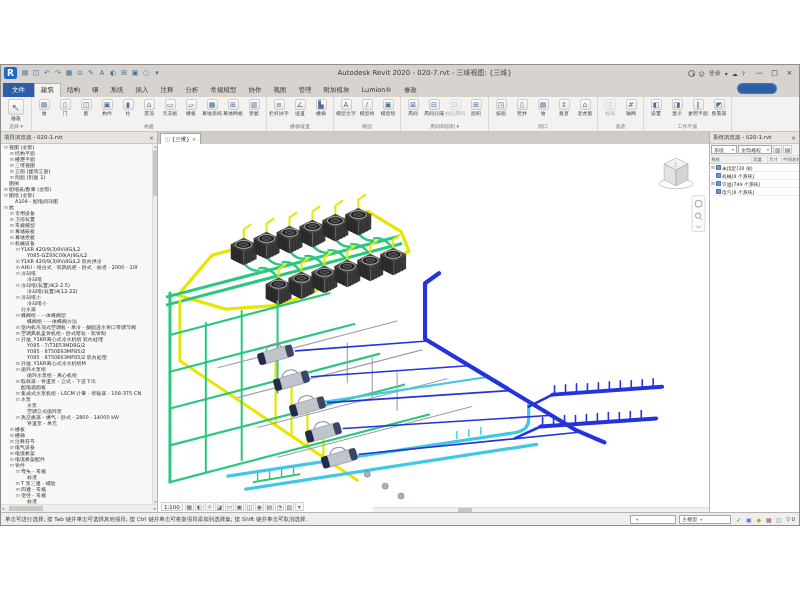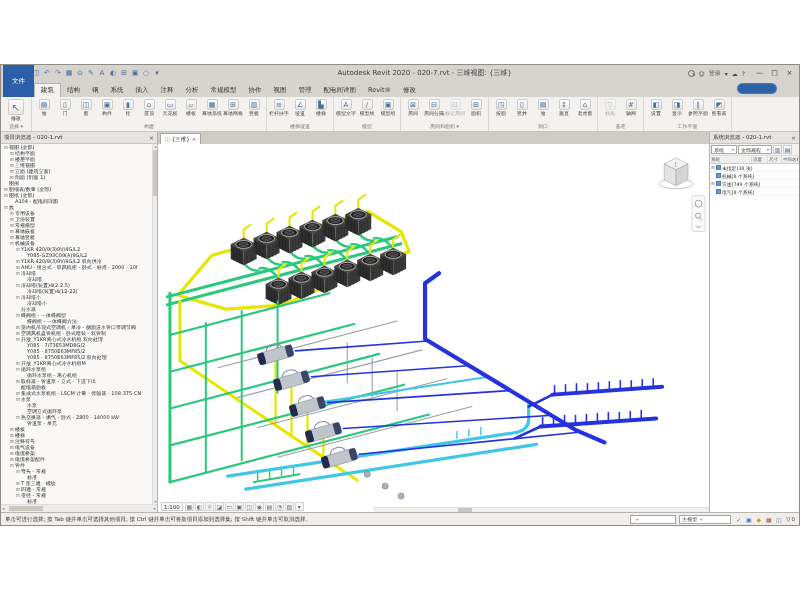--- a/index.html
+++ b/index.html
@@ -15,21 +15,21 @@
   .qat .qi{width:10px;height:11px;font-size:7px;color:#4a6f9c;display:flex;align-items:center;justify-content:center;cursor:default;}
   .tb-title{flex:1;text-align:center;font-size:7px;color:#3c3c3c;white-space:nowrap;overflow:hidden;}
   .infocenter{display:flex;align-items:center;gap:4px;font-size:6px;color:#444;}
   .ic-lens{width:7px;height:7px;position:relative;}
   .ic-lens::before{content:"";position:absolute;left:0;top:0;width:5px;height:5px;border:1px solid #666;border-radius:50%;}
   .ic-lens::after{content:"";position:absolute;left:4px;top:4px;width:3px;height:1px;background:#666;transform:rotate(45deg);}
   .winbtns{display:flex;align-items:center;gap:2px;margin-left:8px;}
   .winbtns span{width:13px;height:12px;font-size:7px;color:#333;display:flex;align-items:center;justify-content:center;}
   
   .tabrow{height:16px;background:#d7d4d0;display:flex;align-items:flex-end;padding:0 0 0 2px;flex:0 0 16px;position:relative;}
-  .file-tab{background:var(--accent-blue);color:#fff;font-size:6.5px;padding:2px 9px 2px 9px;height:32px;display:flex;align-items:center;}
+  .file-tab{background:var(--accent-blue);color:#fff;font-size:6.5px;padding:2px 9px 2px 9px;height:14px;display:flex;align-items:center;}
   .tabs{display:flex;height:14px;}
   .tab{font-size:6.5px;color:#333;padding:0 6px;display:flex;align-items:center;height:14px;white-space:nowrap;}
   .tab.active{background:#f3f2f0;border:1px solid #b8b5b1;border-bottom:none;color:#1a1a1a;}
   .pill{position:absolute;right:22px;top:2px;width:40px;height:11px;border-radius:6px;background:var(--accent-blue);
     box-shadow:inset 0 0 2px rgba(255,255,255,.5);}
   
   .ribbon{height:35px;background:#f3f2f0;border-bottom:1px solid #c9c6c2;display:flex;flex:0 0 35px;overflow:hidden;}
   .panel{display:flex;flex-direction:column;border-right:1px solid #dbd8d4;padding:1px 2px 0 2px;}
   .pb{display:flex;align-items:flex-start;gap:1px;flex:1;}
   .pl{font-size:5px;color:#777;text-align:center;height:8px;line-height:7px;white-space:nowrap;}
@@ -144,22 +144,22 @@
         <div class="tab">结构</div>
         <div class="tab">钢</div>
         <div class="tab">系统</div>
         <div class="tab">插入</div>
         <div class="tab">注释</div>
         <div class="tab">分析</div>
         <div class="tab">常规模型</div>
         <div class="tab">协作</div>
         <div class="tab">视图</div>
         <div class="tab">管理</div>
-        <div class="tab">配电间详图</div>
-        <div class="tab">Revit®</div>
+        <div class="tab">附加模块</div>
+        <div class="tab">Lumion®</div>
         <div class="tab">修改</div>
       </div>
     <div class="pill"></div>
   </div>
 
   <div class="ribbon">
     <div class="panel big">
       <div class="pb">
       <div class="rbtn">
           <span class="ricon">↖</span>

